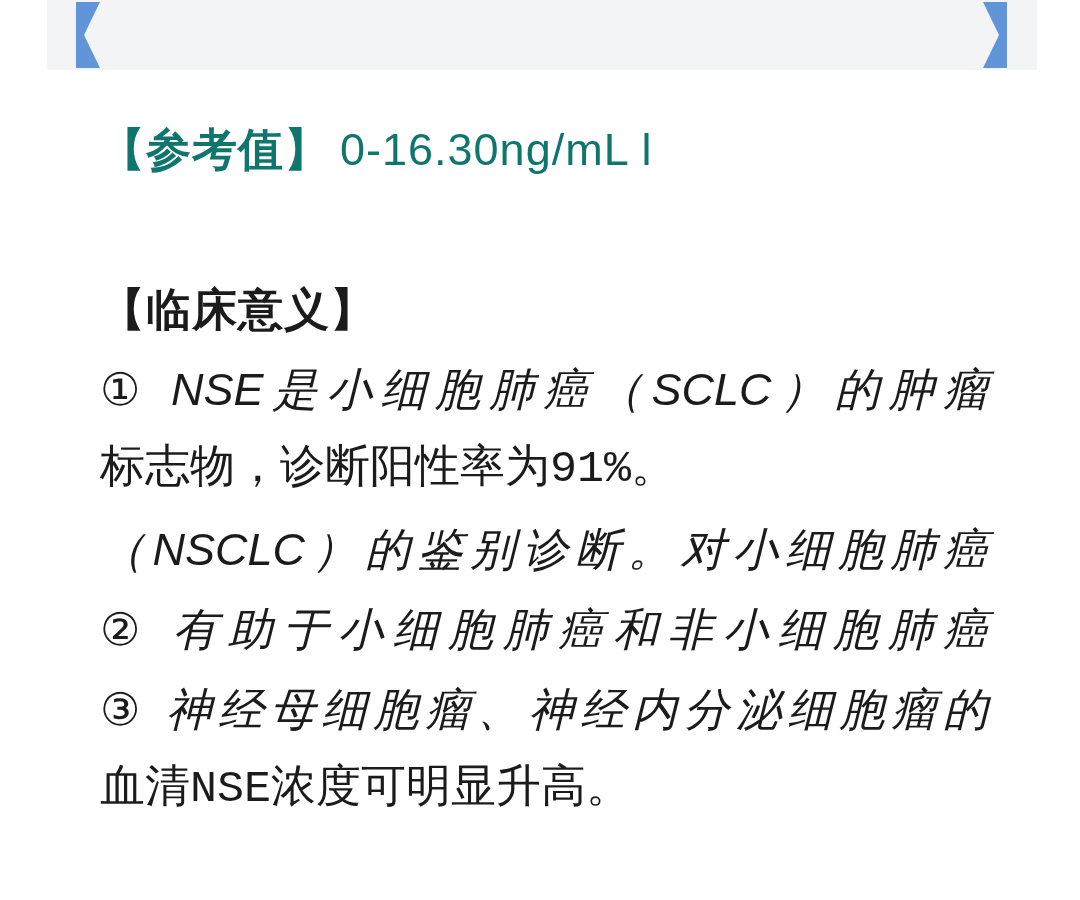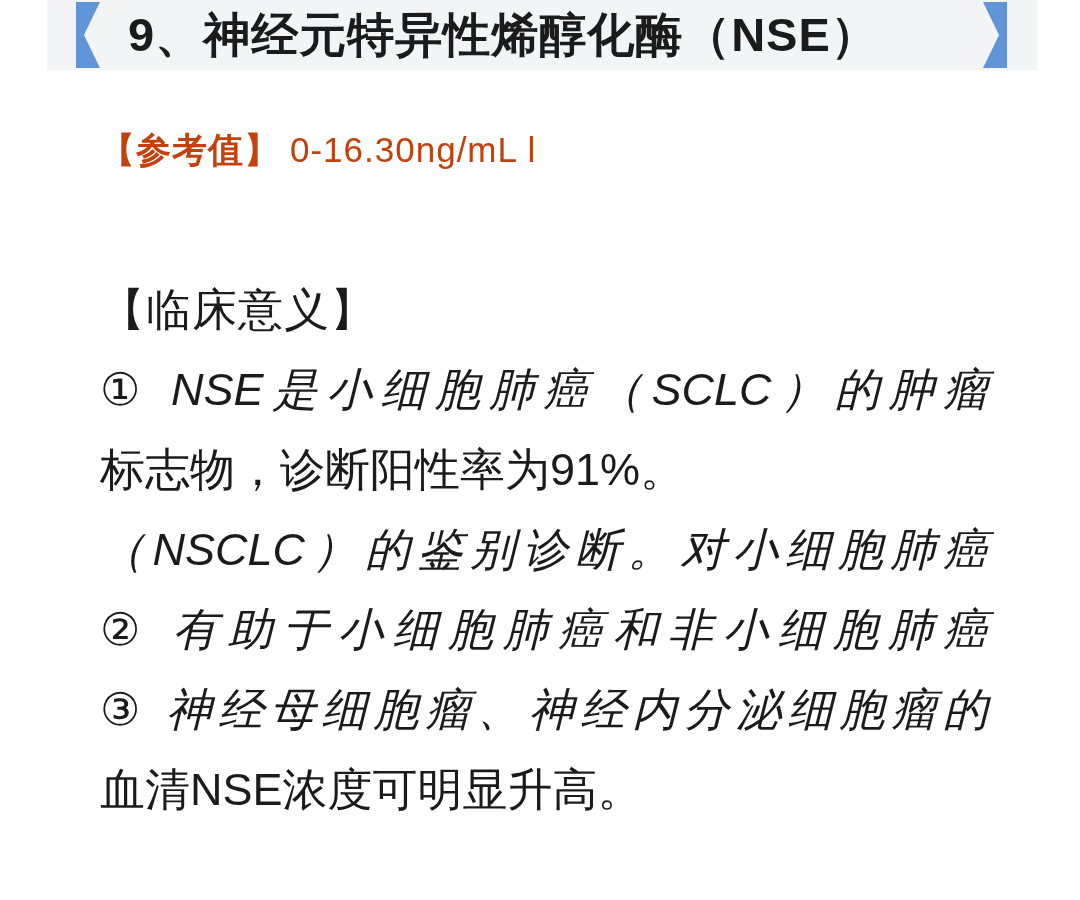--- a/index.html
+++ b/index.html
@@ -15,57 +15,56 @@
   .banner-deco{position:absolute;top:2px;width:24px;height:66px;}
   .banner-deco.left{left:29px;}
   .banner-deco.right{right:30px;}
   .banner-title{
     position:absolute;left:81px;top:0;height:70px;line-height:70px;
     font-size:47px;font-weight:700;color:#1b1b1b;letter-spacing:1px;
     white-space:nowrap;
   }
   .ref-line{
     position:absolute;left:100px;top:110px;height:80px;line-height:80px;
-    font-size:35px;color:#c2410c;white-space:nowrap;
+    font-size:45px;color:#0f766e;white-space:nowrap;
   }
   .ref-label{font-weight:700;letter-spacing:1px;}
   .ref-value{font-weight:400;margin-left:10px;letter-spacing:1px;}
   .clinical-heading{
     position:absolute;left:100px;top:270px;height:80px;line-height:80px;
-    font-size:45px;font-weight:400;color:#1b1b1b;white-space:nowrap;letter-spacing:1px;
+    font-size:45px;font-weight:700;color:#1b1b1b;white-space:nowrap;letter-spacing:1px;
   }
   .clinical-body{
     position:absolute;left:100px;top:350px;width:888px;
     font-size:45px;color:#1b1b1b;
   }
   .clinical-line{
     height:80px;line-height:80px;
   }
   .clinical-line.justify{
     text-align:justify;
     text-align-last:justify;
     text-justify:inter-character;
     font-style:italic;
   }
   .clinical-line.plain{
-    white-space:nowrap;text-align:left;
+    white-space:nowrap;text-align:left;font-family:Liberation Mono, monospace;
   }
 </style>
 </head>
 <body>
 
 <div class="title-banner" style="background: rgb(243, 244, 246);">
 
   <svg class="banner-deco left" viewBox="0 0 24 66" aria-hidden="true">
     <polygon points="0,0 8,0 8,66 0,66" fill="#6195d8"></polygon>
     <polygon points="8,0 24,0 8,33" fill="#6195d8"></polygon>
     <polygon points="8,33 24,66 8,66" fill="#6195d8"></polygon>
   </svg>
 
-  <div class="banner-title">9、神经元特异性烯醇化酶（NSE）</div>
 
   <svg class="banner-deco right" viewBox="0 0 24 66" aria-hidden="true">
     <polygon points="16,0 24,0 24,66 16,66" fill="#6195d8"></polygon>
     <polygon points="0,0 16,0 16,33" fill="#6195d8"></polygon>
     <polygon points="16,33 16,66 0,66" fill="#6195d8"></polygon>
   </svg>
 </div>
 
 <div class="ref-line">
   <span class="ref-label">【参考值】</span><span class="ref-value">0-16.30ng/mL l</span>

